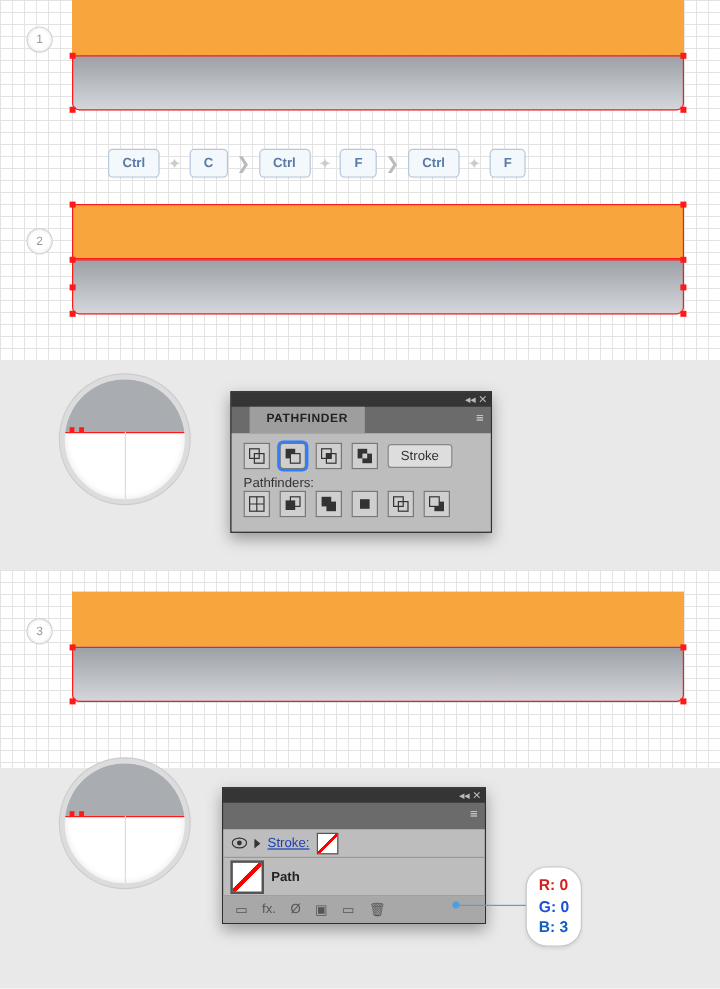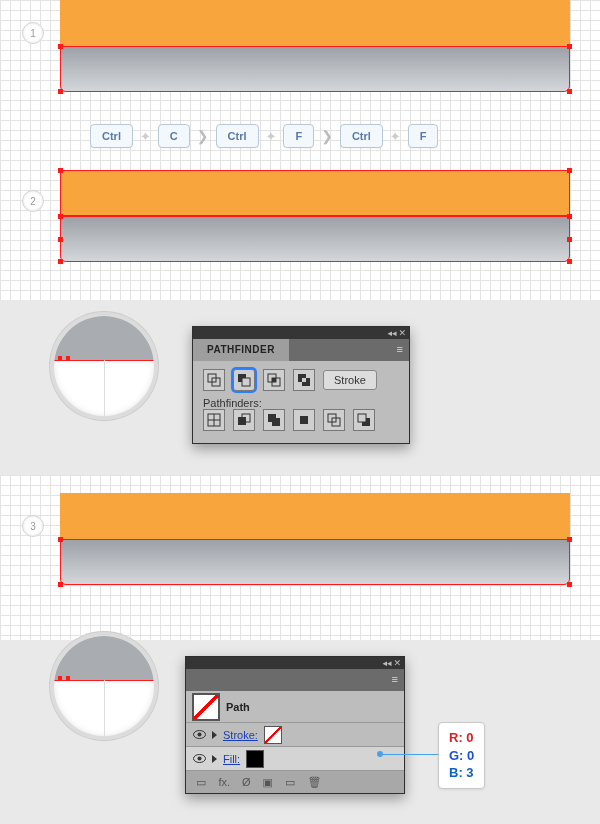--- a/index.html
+++ b/index.html
@@ -95,21 +95,21 @@
   .panel{
     position:absolute; background:#535353; color:#ddd;
     border:1px solid #2f2f2f; box-shadow:0 5px 12px rgba(0,0,0,.35);
   }
   .panel .flyhead{
     height:12px; background:#353535;
     display:flex; justify-content:flex-end; align-items:center;
     padding:0 3px; gap:2px;
   }
   .flyhead span{font-size:9px;color:#bbb;}
-  .panel .tabbar{ background:#6b6b6b; height:22px; display:flex; align-items:stretch;}
+  .panel .tabbar{ background:#6b6b6b; height:22px; display:flex; align-items:stretch;padding-left:15px;}
   .ptab{
     background:#9e9e9e; color:#222; font-size:10px; letter-spacing:.5px;
     padding:5px 14px 0; font-weight:700;
   }
   .panel .body{background:#bdbdbd; color:#222; padding:8px 10px 6px;}
   .pf-row{display:flex; align-items:center; gap:8px; margin-bottom:6px;}
   .pf-label{font-size:11px; color:#333;}
   .pf-icn{
     width:22px;height:22px;background:#cfcfcf;border:1px solid #777;
     display:flex;align-items:center;justify-content:center;
@@ -325,58 +325,47 @@
   <div class="panel" style="left:185px; top:16px; width:220px;">
     <div class="flyhead">
       <span>◂◂</span>
       <span>✕</span>
     </div>
     <div class="tabbar">
       <div style="flex:1"></div>
       <div style="padding:4px 6px;color:#ddd">≡</div>
     </div>
     <div class="ap-body">
-      <div class="ap-row hdr">
-        <div class="swatch big nofill"></div>
-        <b>Path</b>
-      </div>
       <div class="ap-row">
         <div class="eye">
             <svg width="13" height="13" viewBox="0 0 13 13">
               <ellipse cx="6.5" cy="6.5" rx="6" ry="4" fill="none" stroke="#333"></ellipse>
               <circle cx="6.5" cy="6.5" r="2" fill="#333"></circle>
             </svg>
           </div>
         <div class="tri"></div>
         <span class="ap-link">Stroke:</span>
         <div class="swatch nofill"></div>
       </div>
-      <div class="ap-row" style="background:#d4d4d4">
-        <div class="eye">
-            <svg width="13" height="13" viewBox="0 0 13 13">
-              <ellipse cx="6.5" cy="6.5" rx="6" ry="4" fill="none" stroke="#333"></ellipse>
-              <circle cx="6.5" cy="6.5" r="2" fill="#333"></circle>
-            </svg>
-          </div>
-        <div class="tri"></div>
-        <span class="ap-link">Fill:</span>
-        <div class="swatch black"></div>
+      <div class="ap-row hdr">
+        <div class="swatch big nofill"></div>
+        <b>Path</b>
       </div>
       <div class="ap-foot">
         <span>▭</span>
         <span>fx.</span>
         <span>Ø</span>
         <span>▣</span>
         <span>▭</span>
         <span>🗑</span>
       </div>
     </div>
   </div>
 
   <div class="callout-line" style="left:380px; top:114px; width:60px;"></div>
   <div class="callout-dot" style="left:377px; top:111px;"></div>
 
-  <div class="rgb-call" style="left:438px; top:82px;">
+  <div class="rgb-call" style="left:438px; top:82px;border-radius:18px;">
     <div style="color:#d82020">R: 0</div>
     <div style="color:#1d4ed8">G: 0</div>
     <div style="color:#1060c2">B: 3</div>
   </div>
 </div>
 
 </body></html>

